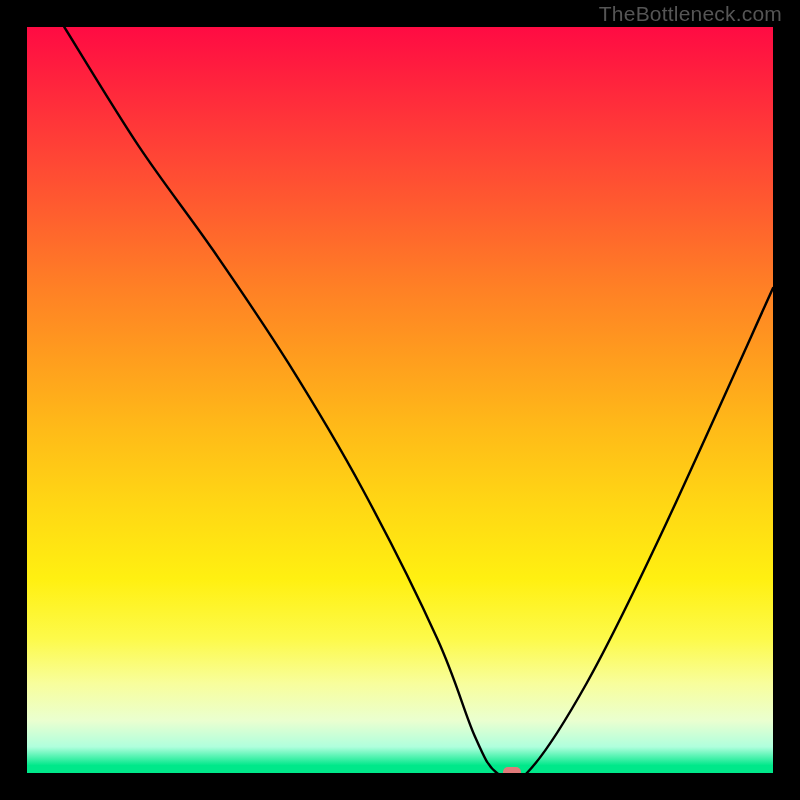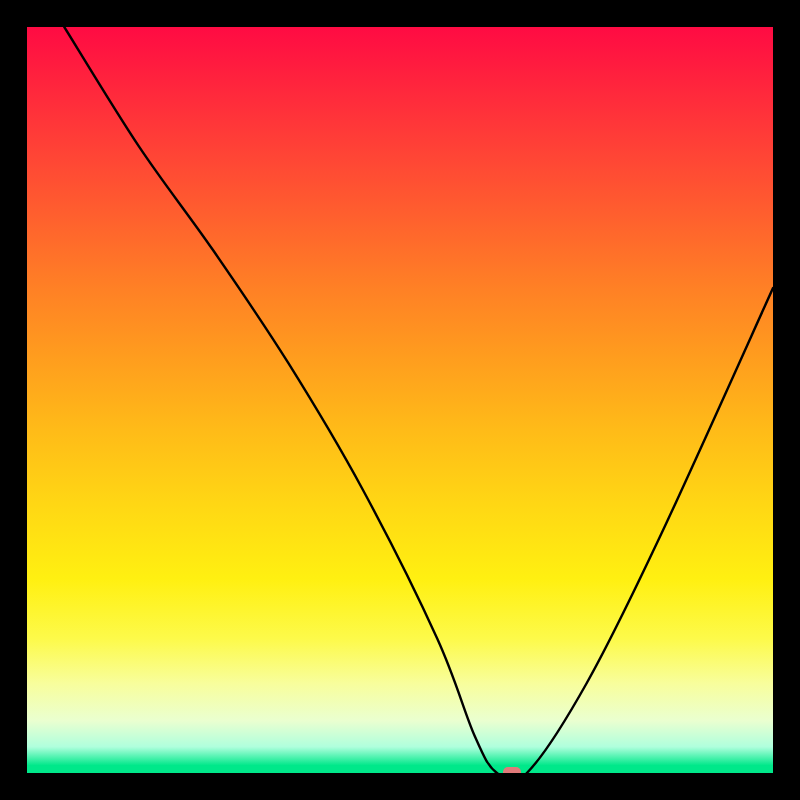--- a/index.html
+++ b/index.html
@@ -77,13 +77,14 @@
   <div class="plot-area">
     <div class="gradient-bg"></div>
 
     <svg class="curve" viewBox="0 0 746 746" preserveAspectRatio="none">
       <path id="curve-path" fill="none" stroke="#000" stroke-width="2.4" stroke-linecap="round" stroke-linejoin="round" d="M 37.300000000000004,0 C 49.733333333333334,19.893333333333334 87.03333333333333,82.06 111.89999999999999,119.36000000000001 C 136.76666666666665,156.66000000000003 161.63333333333333,187.7433333333334 186.5,223.80000000000007 C 211.36666666666667,259.85666666666674 236.2333333333333,295.91333333333336 261.09999999999997,335.7 C 285.96666666666664,375.4866666666666 310.8333333333333,416.51666666666665 335.7,462.52 C 360.56666666666666,508.5233333333333 391.65000000000003,570.69 410.3,611.72 C 428.95,652.75 437.6533333333333,686.32 447.59999999999997,708.7 C 457.5466666666666,731.08 461.27666666666664,739.7833333333333 469.98,746 C 478.6833333333334,752.2166666666667 484.90000000000003,760.92 499.82000000000005,746 C 514.74,731.08 537.12,696.2666666666667 559.5,656.48 C 581.88,616.6933333333334 603.0166666666667,573.1766666666666 634.1,507.28 C 665.1833333333334,441.3833333333333 727.35,302.13 746,261.09999999999997"></path>
     </svg>
 
     <div class="marker" id="opt-marker" style="left: 475.9px; top: 740px;"></div>
   </div>
 
+  <div class="attribution">TheBottleneck.com</div>
 </div>
 
 </body></html>

